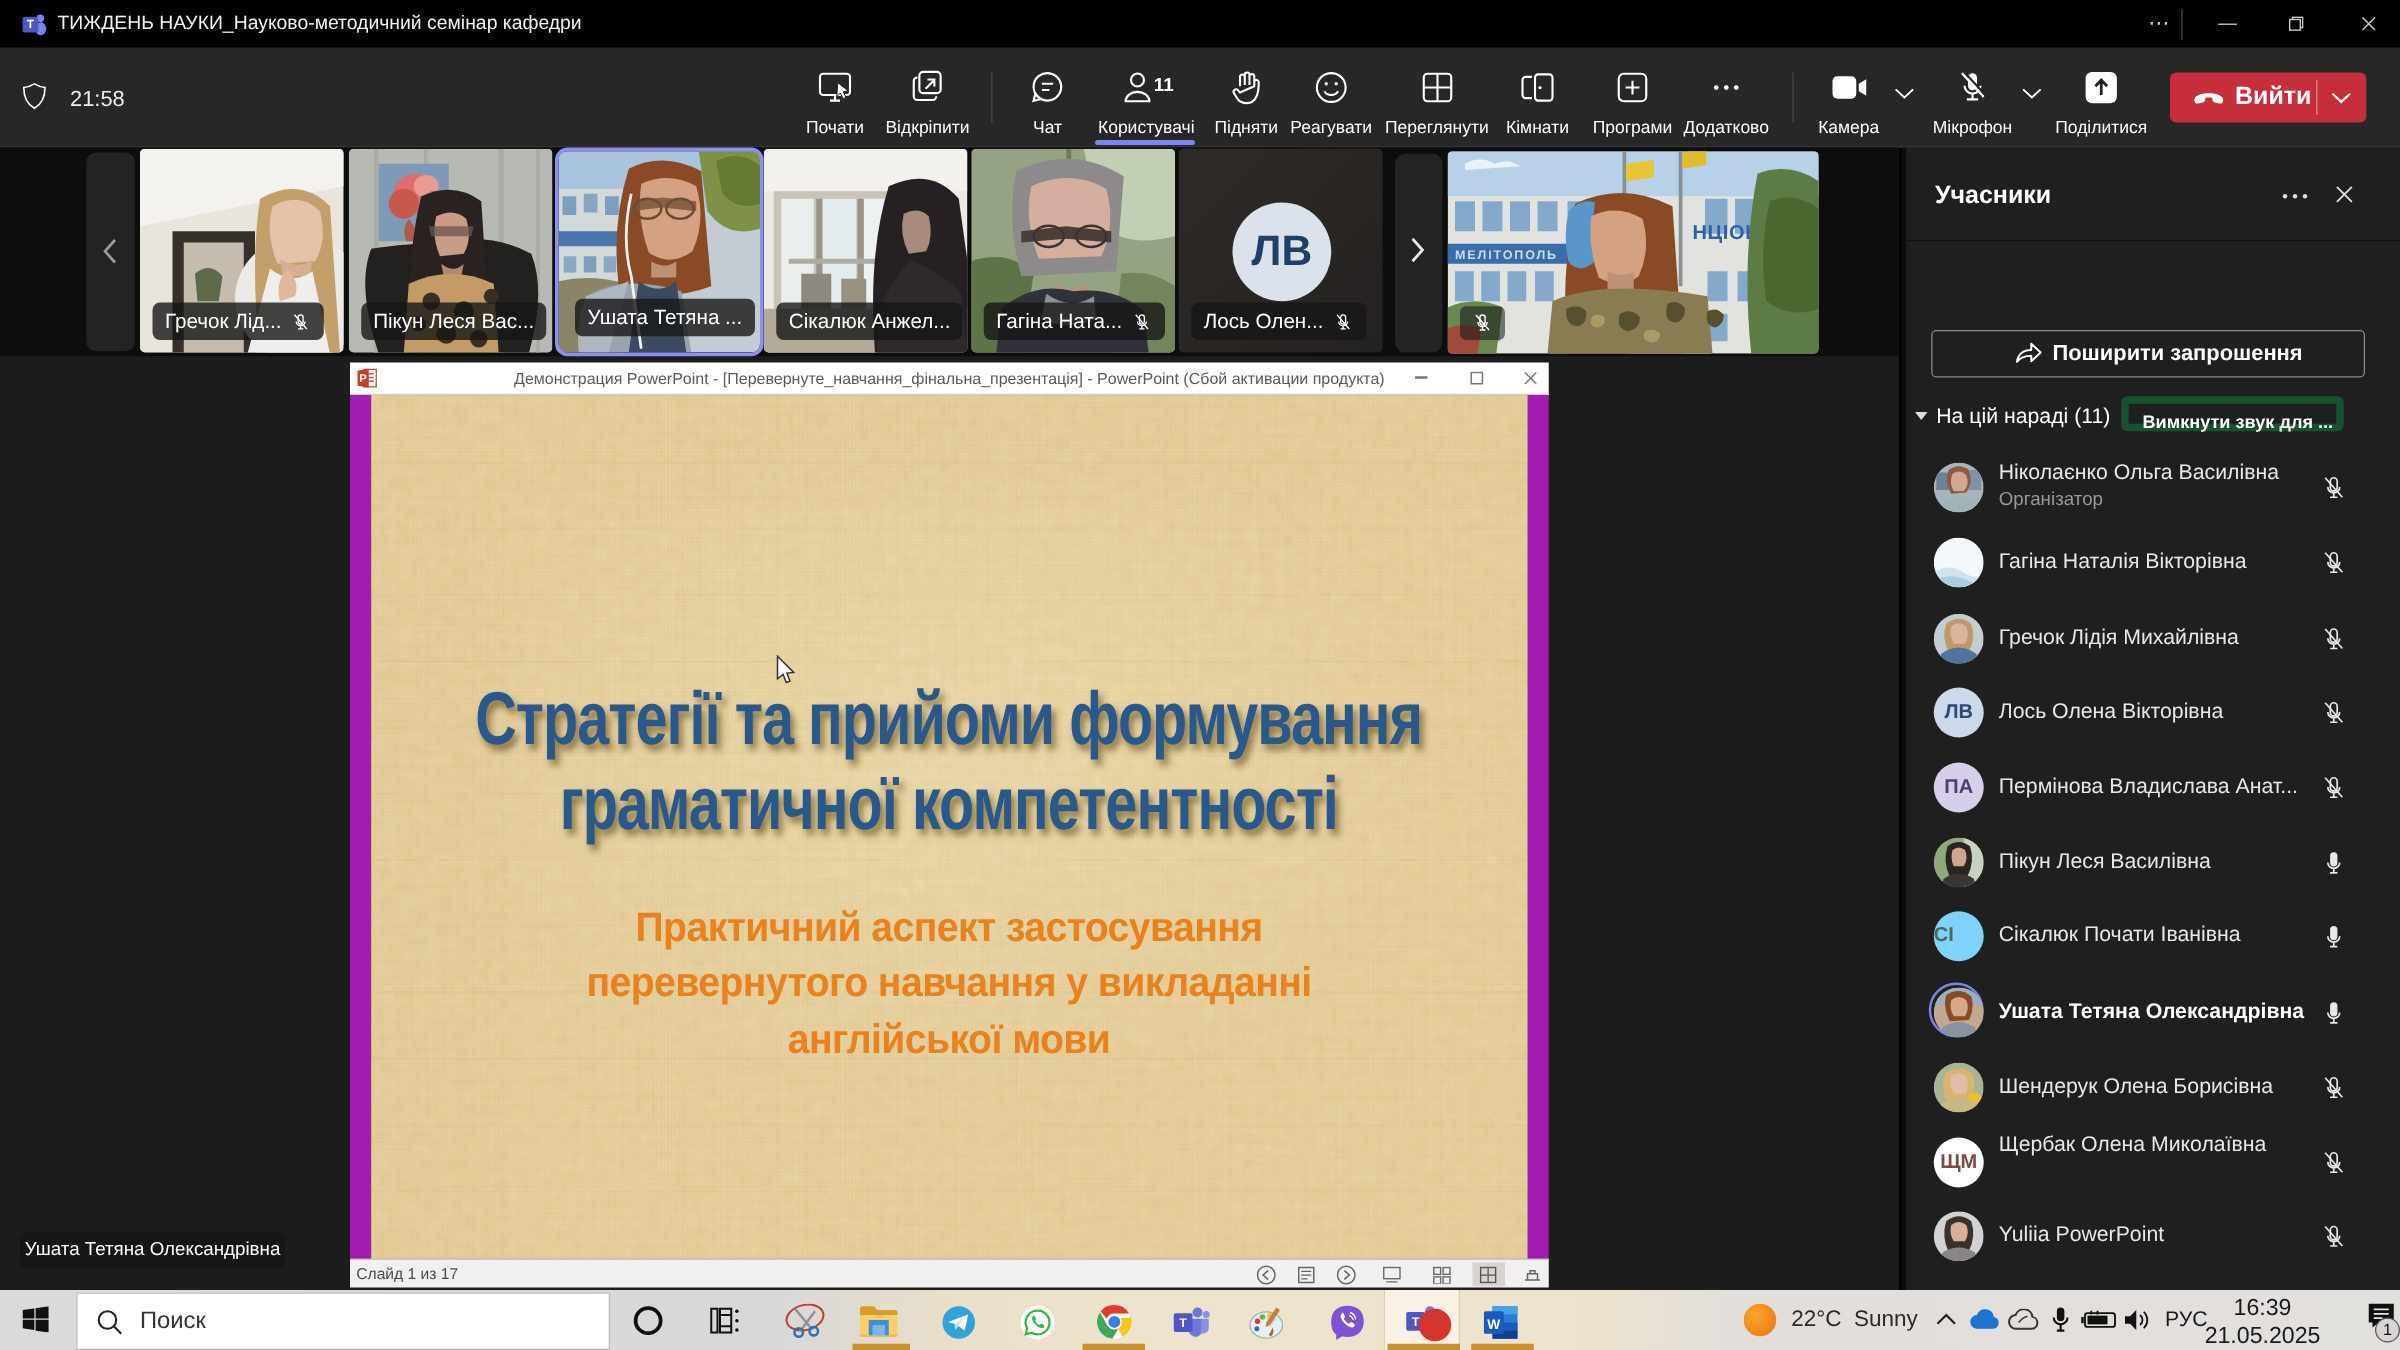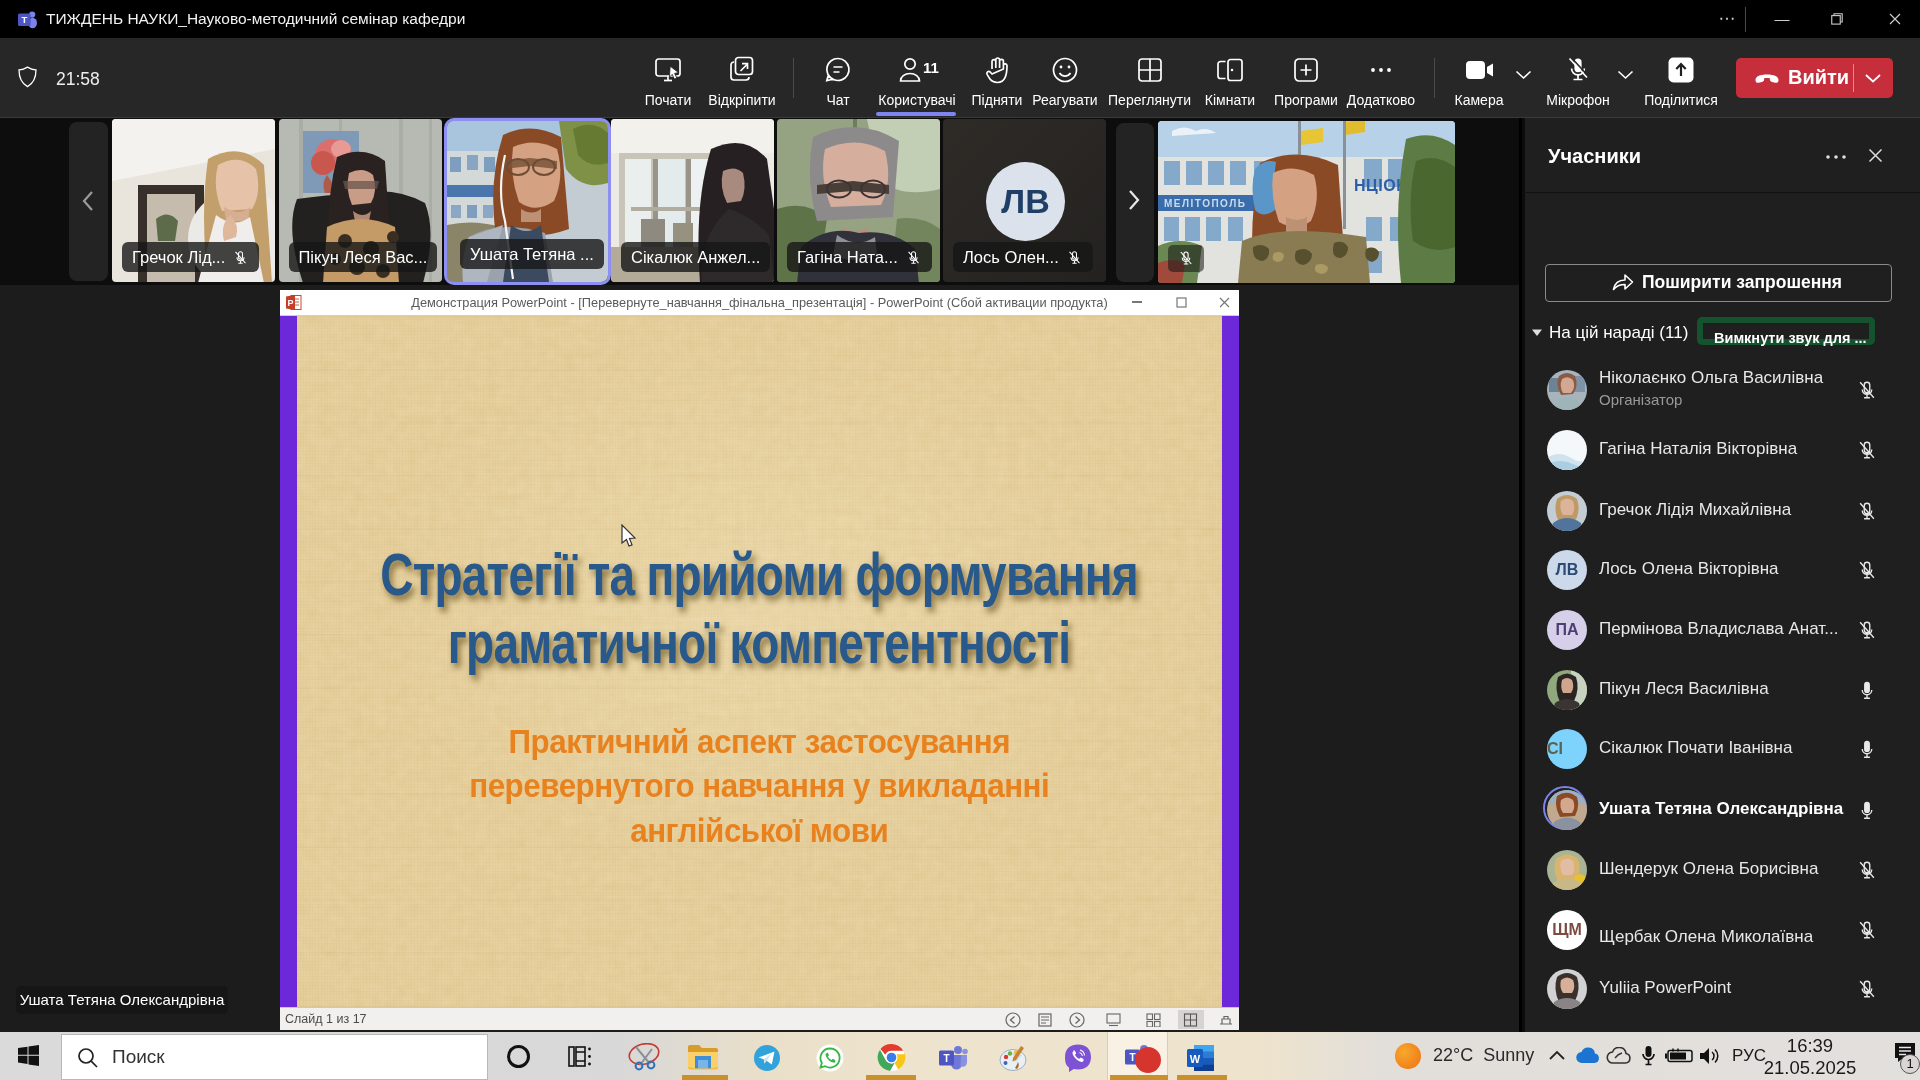--- a/index.html
+++ b/index.html
@@ -406,21 +406,21 @@
         <div class="abs" style="left:0;top:5px;width:100%;text-align:center;font-size:12.8px;color:#5a5a5a;">Демонстрация PowerPoint - [Перевернуте_навчання_фінальна_презентація] - PowerPoint (Сбой активации продукта)</div>
         <div class="abs" style="left:852px;top:11px;width:10px;height:1.5px;background:#777;"></div>
         <svg class="abs" style="left:896px;top:7px" width="11" height="11" viewBox="0 0 11 11">
             <rect x="1" y="1" width="9" height="9" fill="none" stroke="#777" stroke-width="1.2"></rect>
           </svg>
         <svg class="abs" style="left:939px;top:7px" width="11" height="11" viewBox="0 0 11 11">
             <path d="M1 1 L10 10 M10 1 L1 10" stroke="#777" stroke-width="1.2"></path>
           </svg>
       </div>
 
-      <div class="abs" style="left:0;top:25.5px;width:959px;height:691.5px;background:#6d28d9;">
+      <div class="abs" style="left:0;top:25.5px;width:959px;height:691.5px;background:#a21caf;">
         <div class="abs" style="left:17px;top:0;width:924.5px;height:691.5px;background:#e8cf9a;">
           <div class="abs" style="left:0;top:0;width:100%;height:100%;opacity:0.33;background:
             repeating-linear-gradient(90deg, rgba(140,105,40,0.10) 0 1px, rgba(0,0,0,0) 1px 3px),
             repeating-linear-gradient(0deg, rgba(140,105,40,0.08) 0 1px, rgba(0,0,0,0) 1px 3px),
             repeating-linear-gradient(90deg, rgba(255,240,200,0.12) 0 2px, rgba(0,0,0,0) 2px 47px),
             repeating-linear-gradient(0deg, rgba(120,90,30,0.10) 0 2px, rgba(0,0,0,0) 2px 53px);"></div>
           <div class="abs" style="left:0;top:0;width:100%;height:100%;background:radial-gradient(ellipse 60% 55% at 50% 42%, rgba(255,244,214,0.25), rgba(0,0,0,0) 70%);"></div>
           <svg class="abs" style="left:0;top:0" width="925" height="692">
             <defs>
               <filter id="wv1" x="0" y="0" width="100%" height="100%">
@@ -627,21 +627,21 @@
             </svg></div>
         <div class="pname" style="top:19px;">Шендерук Олена Борисівна</div>
         <svg class="micm" viewBox="0 0 24 24">
             <path d="M12 3.5 a3 3 0 0 1 3 3 v5.5 a3 3 0 0 1 -6 0 V6.5 a3 3 0 0 1 3 -3 z M6.8 11.5 a5.2 5.2 0 0 0 10.4 0 M12 16.8 V20.5 M8.8 20.5 h6.4" fill="none" stroke="#e8e8e8" stroke-width="1.5"></path>
             <path d="M4.5 3.5 L19.5 20.5" stroke="#e8e8e8" stroke-width="1.5"></path>
           </svg>
       </div>
 
       <div class="prow" style="top:782px;">
         <div class="pav" style="background:#ffffff;text-align:center;line-height:40px;font-size:16px;font-weight:bold;color:#7c4b42;">ЩМ</div>
-        <div class="pname" style="top:27px;">Щербак Олена Миколаївна</div>
+        <div class="pname" style="top:6px;">Щербак Олена Миколаївна</div>
         <svg class="micm" viewBox="0 0 24 24">
             <path d="M12 3.5 a3 3 0 0 1 3 3 v5.5 a3 3 0 0 1 -6 0 V6.5 a3 3 0 0 1 3 -3 z M6.8 11.5 a5.2 5.2 0 0 0 10.4 0 M12 16.8 V20.5 M8.8 20.5 h6.4" fill="none" stroke="#e8e8e8" stroke-width="1.5"></path>
             <path d="M4.5 3.5 L19.5 20.5" stroke="#e8e8e8" stroke-width="1.5"></path>
           </svg>
       </div>
 
       <div class="prow" style="top:841px;">
         <div class="pav"><svg width="40" height="40">
               <rect width="40" height="40" fill="#d2d2d4"></rect>
               <path d="M10 8 q10 -8 20 0 q4 12 -2 24 l-16 1 q-6 -13 -2 -25 z" fill="#3a302c"></path>

